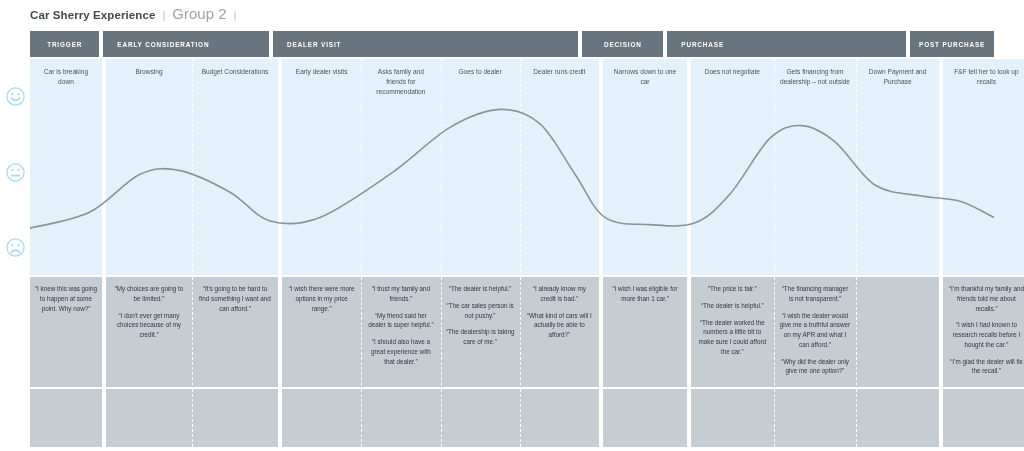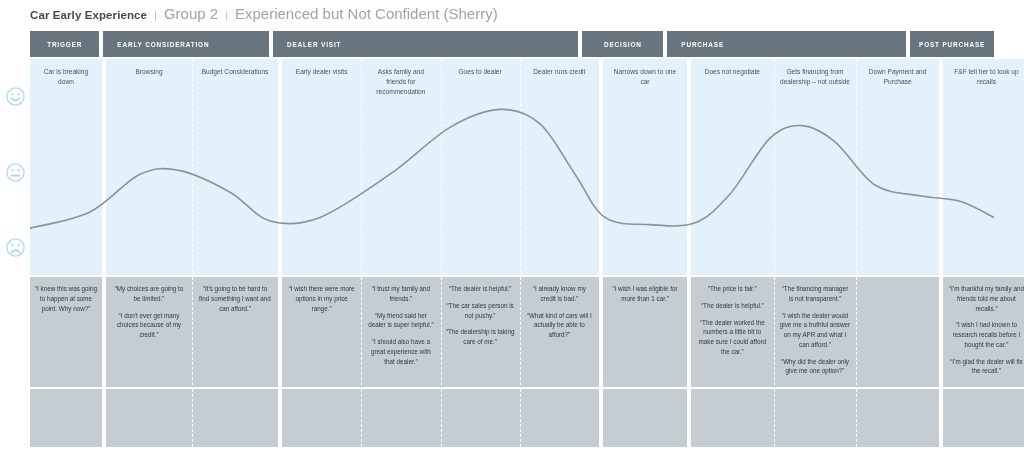--- a/index.html
+++ b/index.html
@@ -97,25 +97,24 @@
   .emotion-rail { position: absolute; left: 4px; top: 59px; width: 24px; height: 216px; }
   .emotion-icon { position: absolute; left: 1px; width: 21px; height: 21px; }
   .emotion-icon svg { display: block; }
 </style>
 </head>
 <body>
 
 <div id="map">
 
   <div class="title-bar">
-    <span class="title-main">Car Early Experience</span>
+    <span class="title-main">Car Sherry Experience</span>
     <span class="title-sep">|</span>
     <span class="title-sub">Group 2</span>
     <span class="title-sep">|</span>
-    <span class="title-sub">Experienced but Not Confident (Sherry)</span>
   </div>
 
   <div class="rail row-header" id="rail-header">
       <div class="group" style="width: 72px;">
         <div class="phase-label">TRIGGER</div>
       </div>
       <div class="group multi" style="width: 172px;">
         <div class="phase-label">EARLY CONSIDERATION</div>
       </div>
       <div class="group multi" style="width: 317px;">

